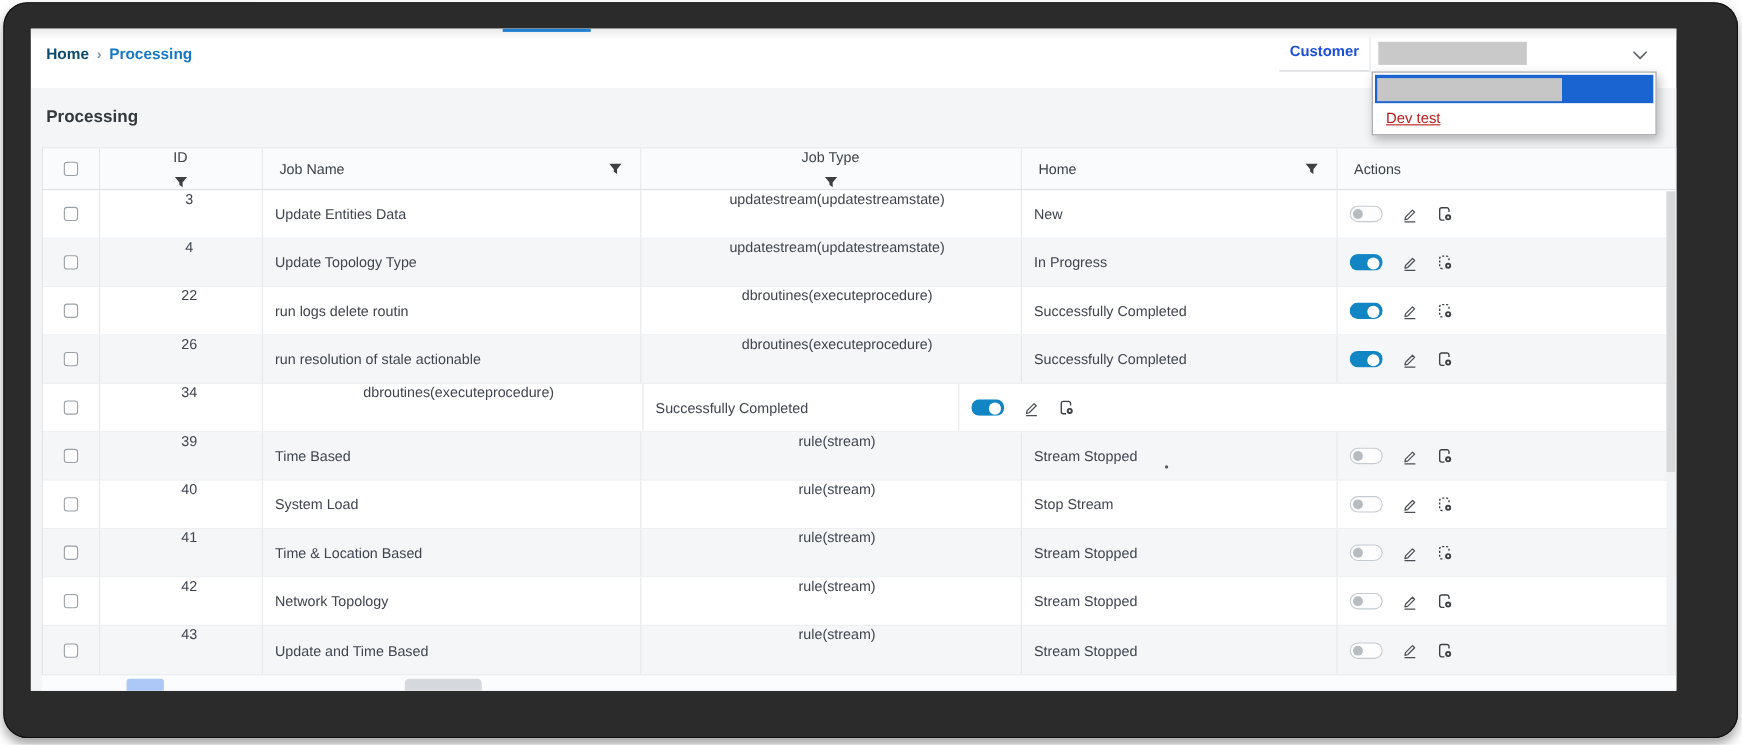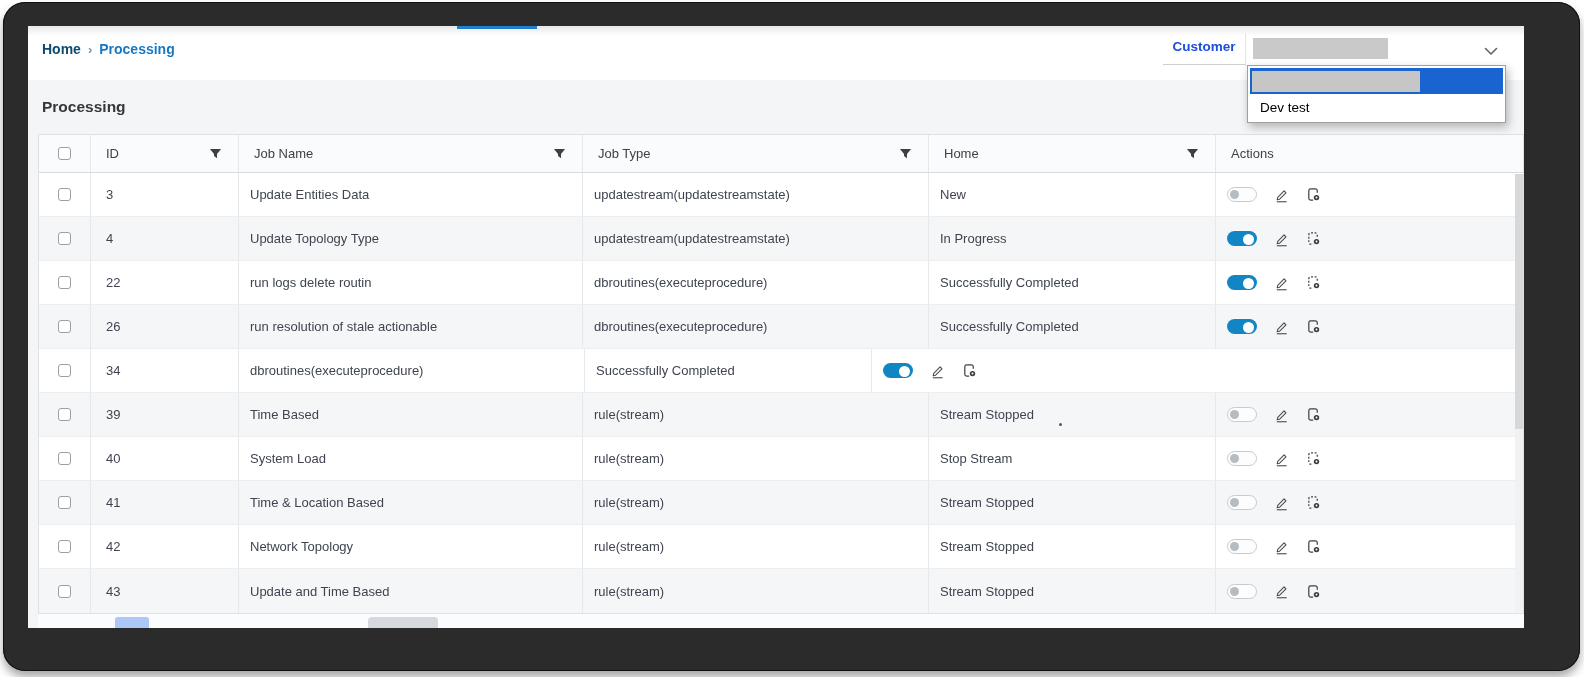--- a/index.html
+++ b/index.html
@@ -41,23 +41,23 @@
     border:1px solid #dfe1e4; }
   .tr { display:flex; height:44px; border-bottom:1px solid #eceef0; background:#fff; }
   .thead { display:flex; height:38px; background:#fafbfc; border-bottom:1px solid #d8dadd; }
   .tbody .tr:nth-child(even) { background:#f5f6f7; }
   .tbody .tr:last-child { border-bottom:none; }
   .th, .td { display:flex; align-items:center; border-right:1px solid #e6e8ea;
     font-size:13px; color:#3f4450; overflow:hidden; }
   .th { justify-content:space-between; padding:0 16px 0 15px; color:#3c4248; }
   .td { padding-left:15px; }
   .c0 { width:52px; justify-content:center; padding:0; }
-  .c1 { width:148px; }
+  .c1 { width:148px;flex-direction:column; }
   .c2 { width:344px; }
-  .c3 { width:346px; }
+  .c3 { width:346px;flex-direction:column; }
   .c4 { width:287px; }
   .c5 { flex:1; border-right:none; }
   .td.c2, .td.c3, .td.c4 { padding-left:11px; }
   .td.c5 { padding-left:11px; gap:17px; }
 
   .checkbox { width:13px; height:13px; border:1px solid #9aa0a6; border-radius:3px;
     background:#fff; display:inline-block; cursor:pointer; }
 
   .funnel { flex:none; cursor:pointer; }
 
@@ -81,21 +81,21 @@
   .footer-strip { position:absolute; left:10px; top:588px; width:1486px; height:14px; background:#fbfcfd; }
   .page-btn-partial { position:absolute; left:87px; top:591px; width:34px; height:12px;
     background:#adc8f7; border-radius:3px 3px 0 0; cursor:pointer; }
   .size-btn-partial { position:absolute; left:340px; top:591px; width:70px; height:12px;
     background:#d5d8dc; border-radius:4px 4px 0 0; cursor:pointer; }
 
   
   .dd-menu { position:absolute; left:1219px; top:39px; width:259px; background:#fff;
     border:1px solid #9d9fa2; box-shadow:2px 4px 9px rgba(0,0,0,.28); padding:2px; z-index:10; }
   .dd-opt { height:26px; display:flex; align-items:center; padding-left:10px;
-    font-size:13.5px; color:#000000; cursor:pointer; background:#fff; }
+    font-size:13.5px; color:#b91c1c; cursor:pointer; background:#fff;text-decoration:underline; }
   .dd-opt.highlight { padding-left:2px; }
   .opt-redacted { width:168px; height:21px; background:#c6c6c6; }
 
   .stray-dot { position:absolute; left:1031px; top:397px; width:3px; height:3px;
     border-radius:50%; background:#55585c; }
 </style>
 </head>
 <body>
 
 <div class="stage">

